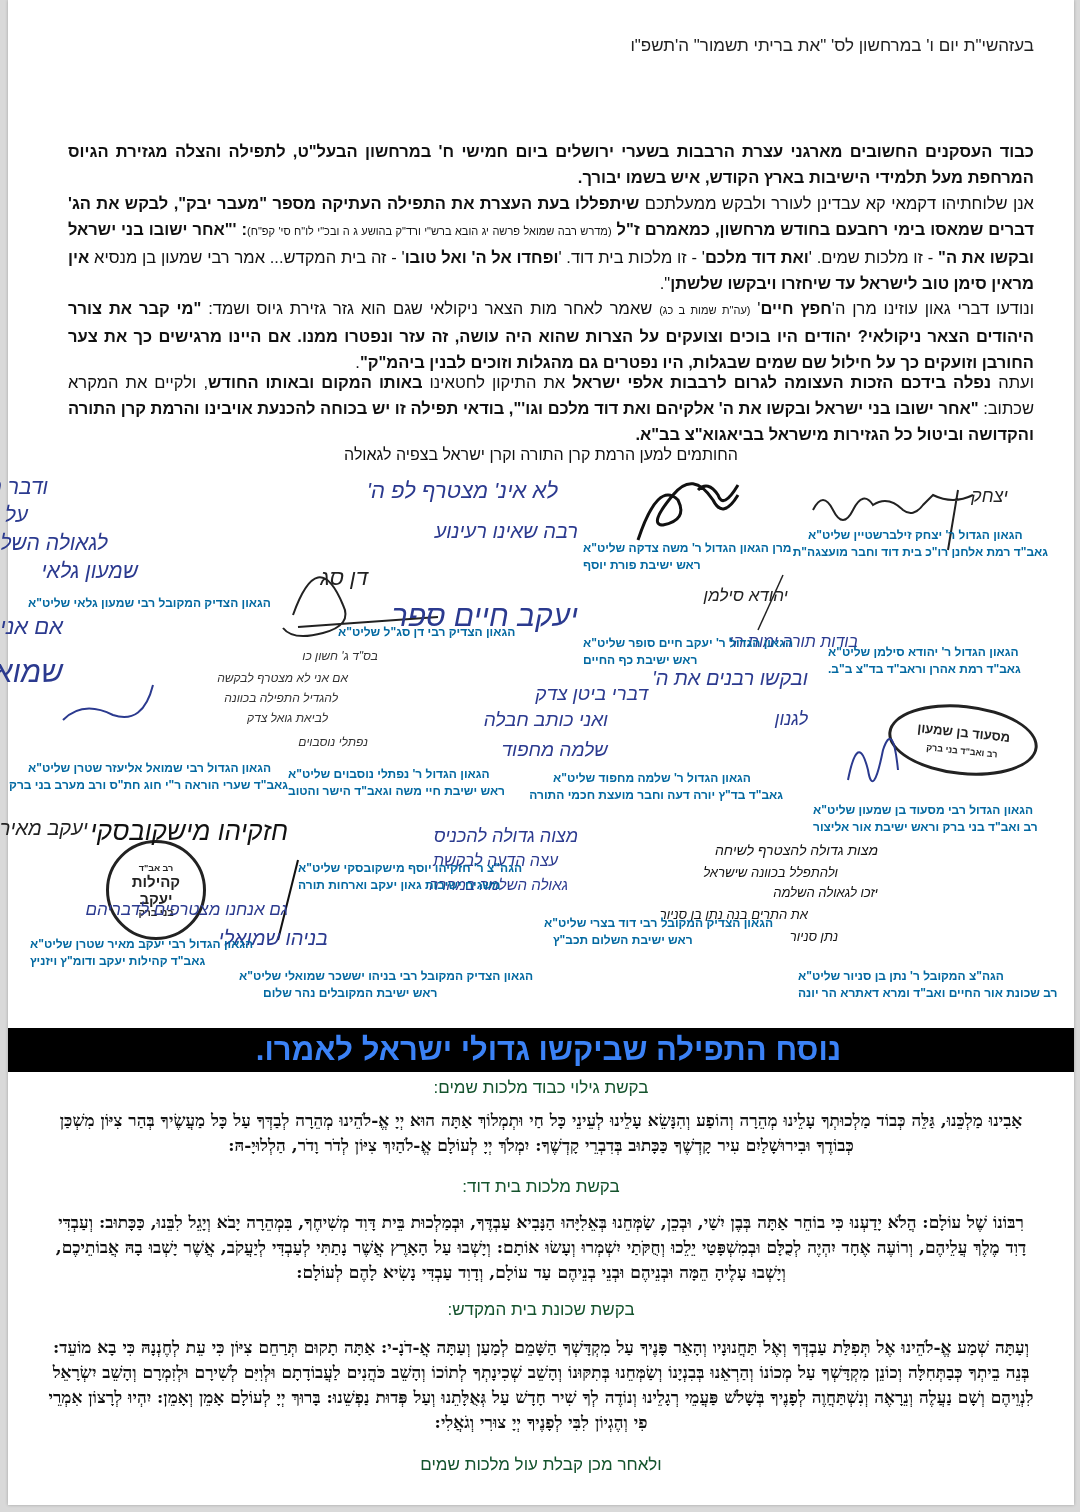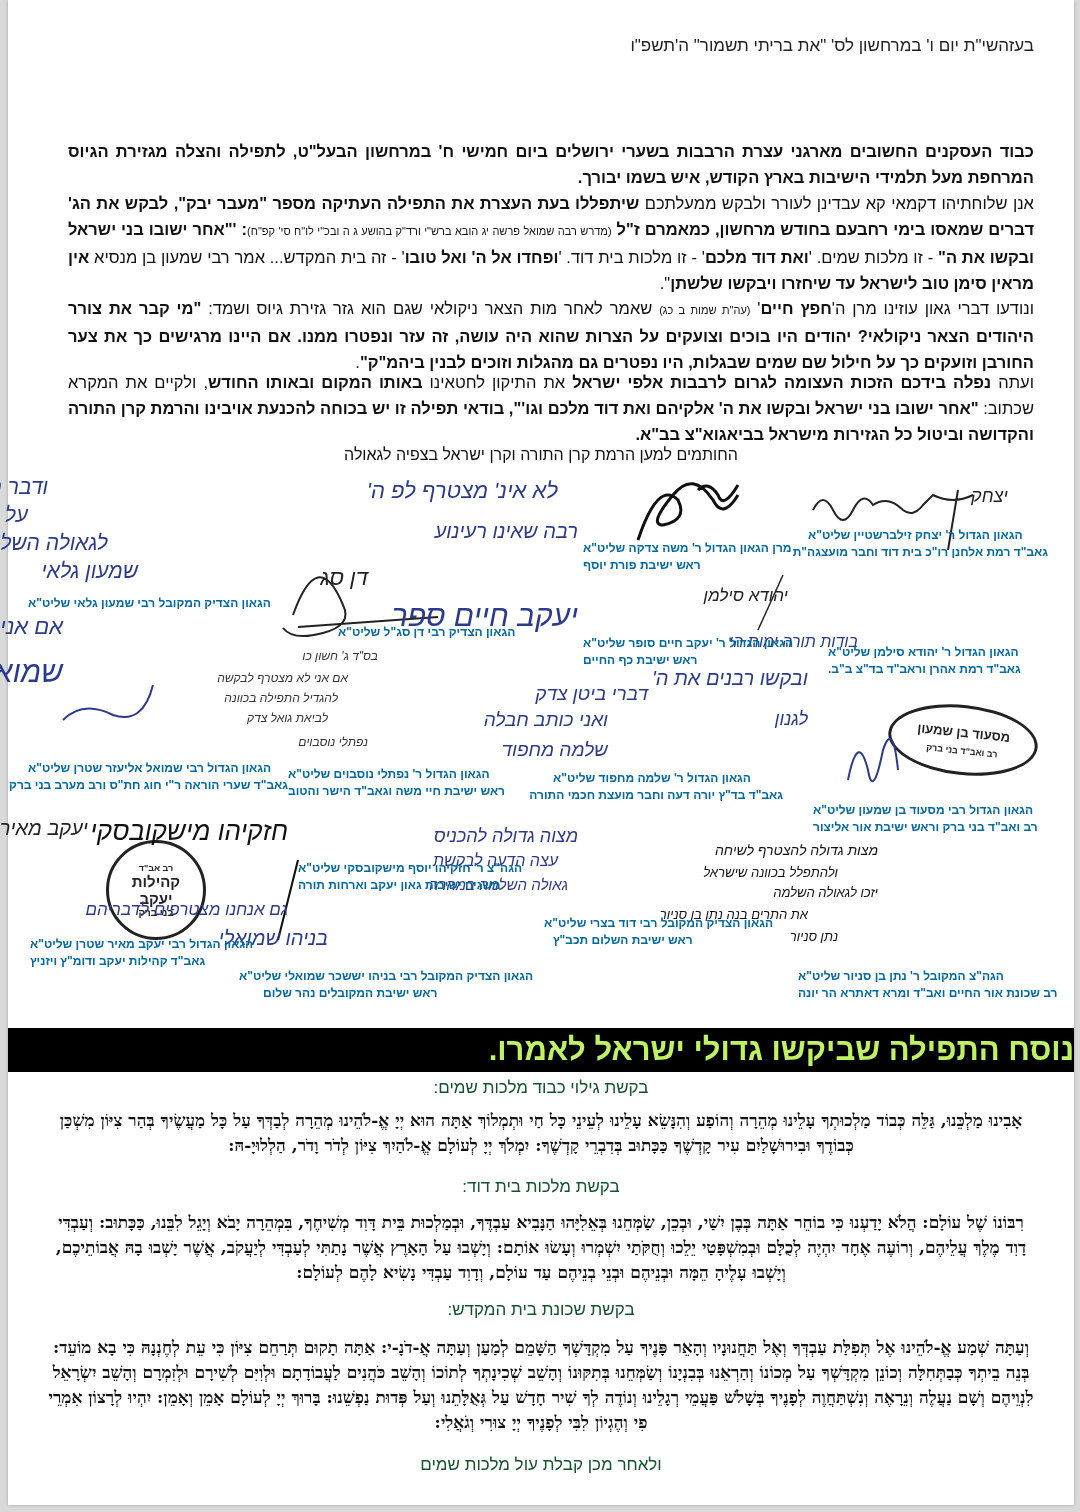--- a/index.html
+++ b/index.html
@@ -27,21 +27,21 @@
   .signers-heading {
     position: absolute; left: 0; right: 0; top: 446px; text-align: center; font-size: 16px;
   }
   .sig-label {
     position: absolute; text-align: left; font-size: 12px; font-weight: bold;
     line-height: 17px; white-space: nowrap; color: #0369a1;
   }
   .sig-svg { position: absolute; overflow: visible; }
   .banner {
     position: absolute; left: 0; right: 0; top: 1028px; height: 44px; background: #000;
-    color: #bef264; text-align: right; font-size: 31px; font-weight: bold; line-height: 44px;
+    color: #3b82f6; text-align: center; font-size: 31px; font-weight: bold; line-height: 44px;
     font-family: "Liberation Sans", sans-serif;
     padding-left: 15px;
   }
   .subhead {
     position: absolute; left: 0; right: 0; text-align: center; font-size: 17px; color: #14532d;
   }
   .prayer {
     position: absolute; left: 40px; right: 40px; text-align: center;
     font-family: "DejaVu Serif", "Liberation Serif", serif; font-weight: bold;
     font-size: 17px; line-height: 25px; text-align-last: center;

